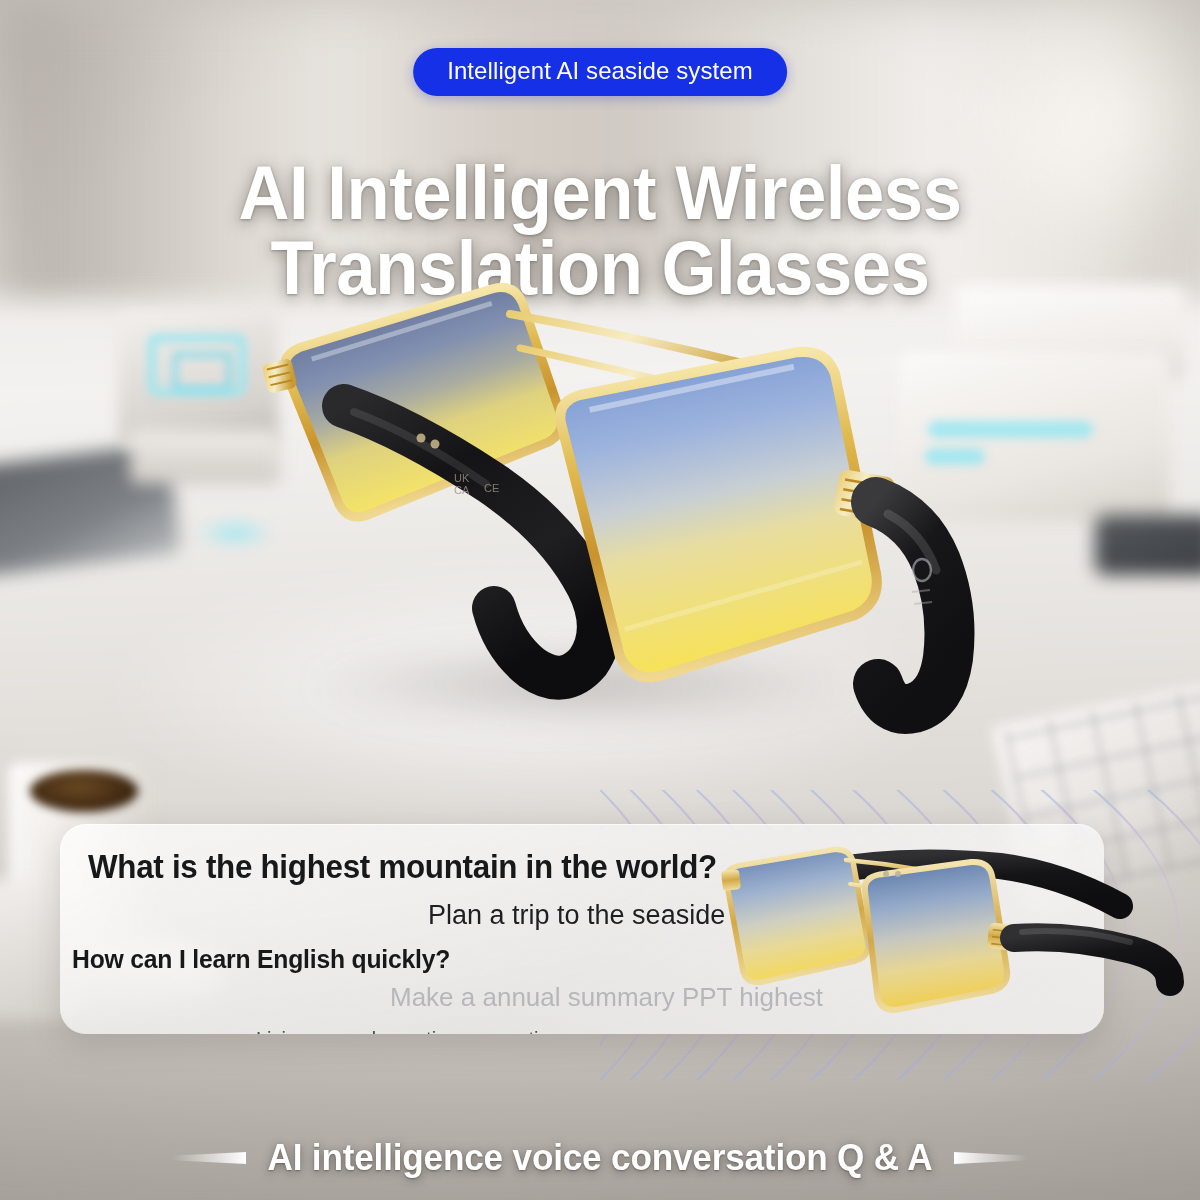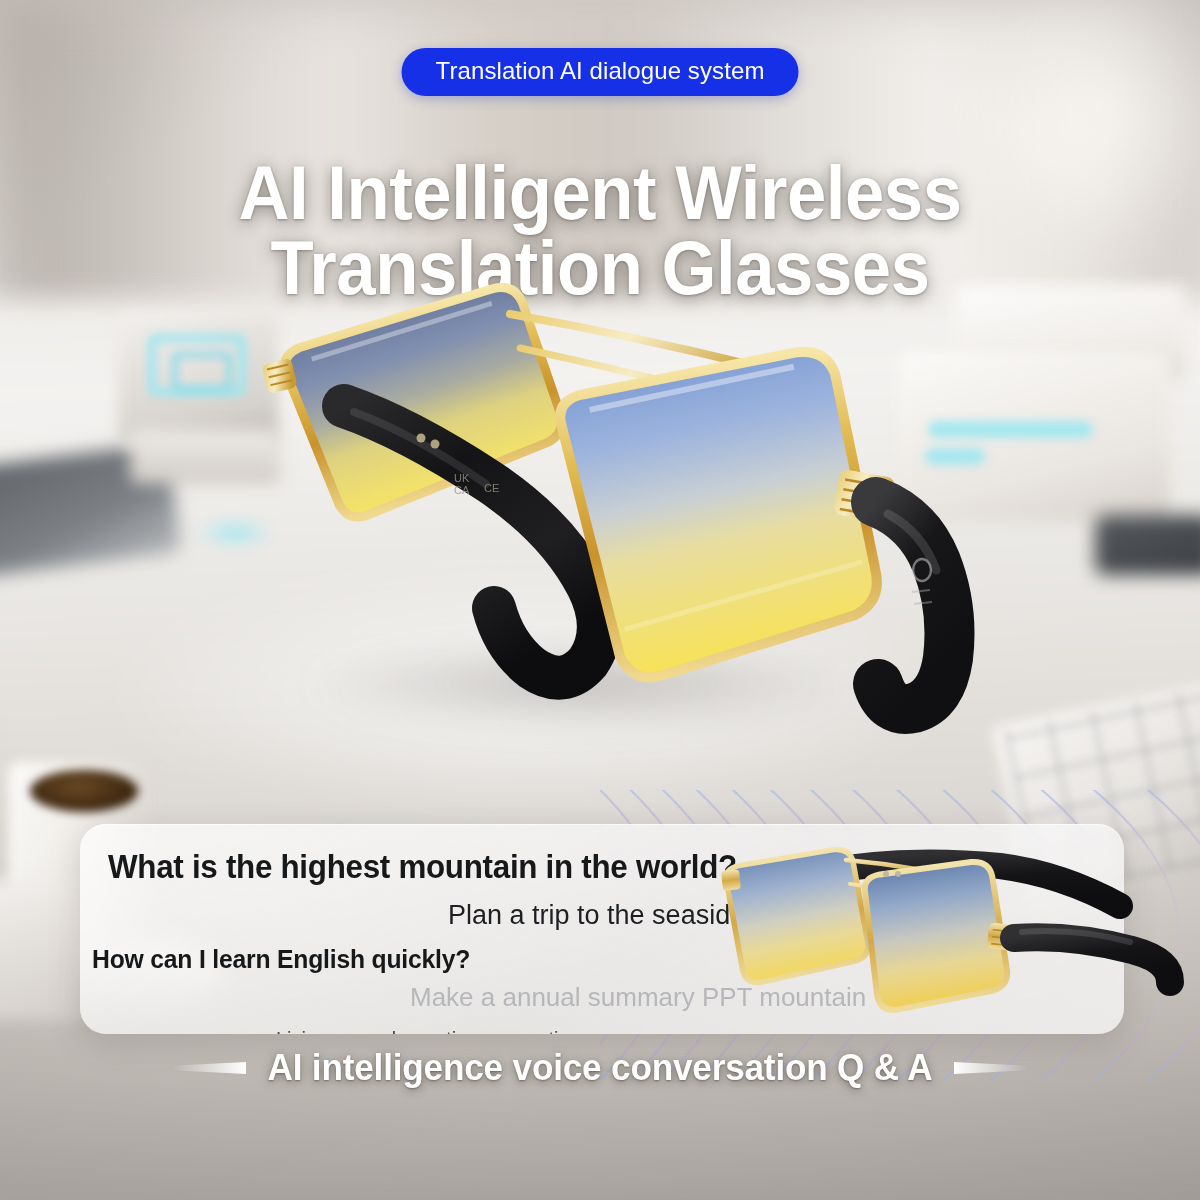--- a/index.html
+++ b/index.html
@@ -153,21 +153,21 @@
   .hero{position:absolute;left:258px;top:286px;width:712px;height:440px;}
   .hero svg{width:100%;height:100%;overflow:visible;}
   .hero-shadow{
     position:absolute;left:300px;top:640px;width:560px;height:90px;
     background:radial-gradient(ellipse at 50% 50%, rgba(110,104,98,.38), rgba(110,104,98,0) 70%);
     filter:blur(16px);
   }
 
   
   .card{
-    position:absolute;left:80px;top:824px;width:1044px;height:210px;
+    position:absolute;left:60px;top:824px;width:1044px;height:210px;
     border-radius:26px;
     background:linear-gradient(150deg, rgba(255,255,255,.74), rgba(252,252,253,.60) 55%, rgba(255,255,255,.70));
     backdrop-filter:blur(9px);
     box-shadow:0 10px 32px rgba(90,84,78,.22), inset 0 1px 0 rgba(255,255,255,.7);
     overflow:hidden;
   }
   .card-inner{position:absolute;inset:0;}
   .qa{position:absolute;white-space:nowrap;color:#17181a;}
   .qa1{left:28px;top:24px;font-size:33px;font-weight:700;letter-spacing:-.3px;transform:scaleX(.95);transform-origin:left center;}
   .qa2{left:368px;top:76px;font-size:27px;font-weight:400;color:#1d1f22;}
@@ -181,21 +181,21 @@
     pointer-events:none;
   }
   .waves svg{width:100%;height:100%;}
 
   
   .mini{position:absolute;left:700px;top:832px;width:470px;height:200px;}
   .mini svg{width:100%;height:100%;overflow:visible;}
 
   
   .footer{
-    position:absolute;left:0;right:0;top:1040px;height:56px;
+    position:absolute;left:0;right:0;top:1130px;height:56px;
     display:flex;align-items:center;justify-content:center;gap:4px;
   }
   .rule{
     width:74px;height:12px;
     box-shadow:0 1px 3px rgba(60,55,50,.35);
   }
   .rule-l{background:linear-gradient(90deg, rgba(255,255,255,0), #ffffff);clip-path:polygon(0 32%,100% 0,100% 100%,0 68%);}
   .rule-r{background:linear-gradient(270deg, rgba(255,255,255,0), #ffffff);clip-path:polygon(0 0,100% 32%,100% 68%,0 100%);}
   .footer-text{
     color:#fff;font-size:37px;font-weight:700;letter-spacing:-.2px;white-space:nowrap;
@@ -227,21 +227,21 @@
     <div class="bg-device-dark"></div>
     <div class="bg-saucer"></div>
     <div class="bg-cup"></div>
     <div class="bg-coffee"></div>
     <div class="bg-box"></div>
     <div class="bg-kb"></div>
     <div class="bg-kb-keys"></div>
     <div class="bg-vignette"></div>
   </div>
 
-  <div class="badge">Translation AI dialogue system</div>
+  <div class="badge">Intelligent AI seaside system</div>
 
   <h1 class="headline">AI Intelligent Wireless
 Translation Glasses</h1>
 
   <div class="hero-shadow"></div>
   <div class="hero">
     <svg viewBox="0 0 712 440" xmlns="http://www.w3.org/2000/svg">
       <defs>
         <linearGradient id="lensL" x1="0" y1="0" x2="0.12" y2="1">
           <stop offset="0%" stop-color="#5f6f96"></stop>
@@ -372,21 +372,21 @@
         <path d="M536 -10 Q732 145 536 300"></path>
       </g>
     </svg>
   </div>
 
   <div class="card">
     <div class="card-inner">
       <div class="qa qa1">What is the highest mountain in the world?</div>
       <div class="qa qa2">Plan a trip to the seaside</div>
       <div class="qa qa3">How can I learn English quickly?</div>
-      <div class="qa qa4">Make a annual summary PPT mountain</div>
+      <div class="qa qa4">Make a annual summary PPT highest</div>
       <div class="qa qa5">Living room decoration suggestions</div>
     </div>
   </div>
 
   <div class="mini">
     <svg viewBox="0 0 470 200" xmlns="http://www.w3.org/2000/svg">
       <defs>
         <linearGradient id="mLensL" x1="0" y1="0" x2="0.1" y2="1">
           <stop offset="0%" stop-color="#6c87b4"></stop>
           <stop offset="30%" stop-color="#9fb2cf"></stop>

